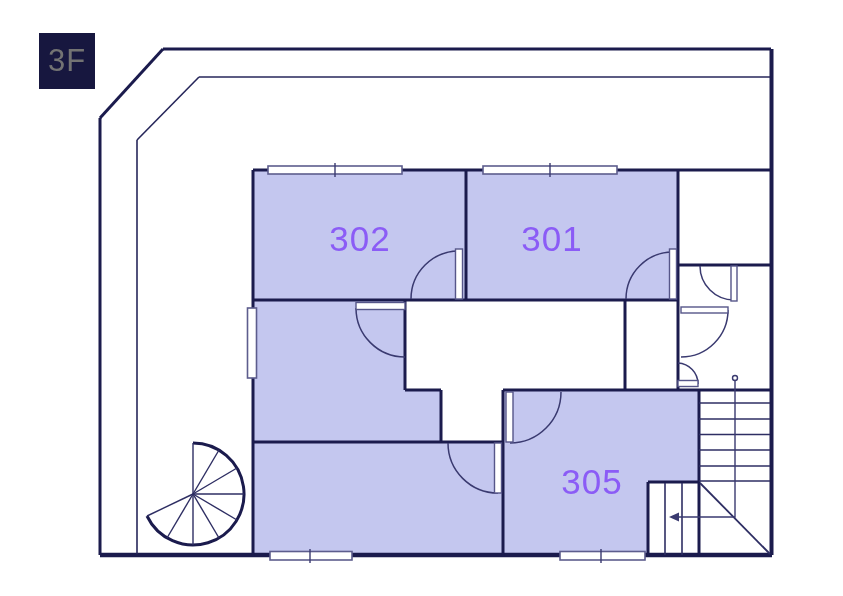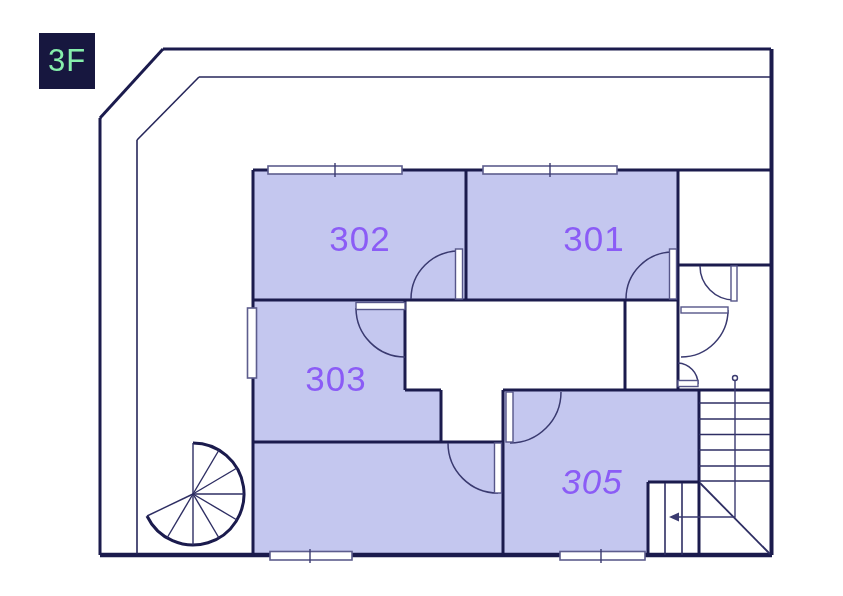--- a/index.html
+++ b/index.html
@@ -6,37 +6,37 @@
   #stage{
     position:relative;
     width:843px;height:596px;
     background:#ffffff;
     font-family:"Liberation Sans", sans-serif;
     overflow:hidden;
   }
   #plan-svg{position:absolute;left:0;top:0;}
   .floor-badge{
     position:absolute;left:39px;top:33px;width:56px;height:56px;
-    background:#17173f;color:#86efac;
+    background:#17173f;color:#737373;
     display:flex;align-items:center;justify-content:center;
     font-size:31px;letter-spacing:1px;
   }
   .room-label{
     position:absolute;
     transform:translate(-50%,-50%);
     color:#8b5cf6;
     font-size:35px;
     letter-spacing:1px;
     white-space:nowrap;
   }
-  .rl-301{left:594px;top:239px;}
+  .rl-301{left:552px;top:239px;}
   .rl-302{left:360px;top:239px;}
   .rl-303{left:336px;top:379px;}
   .rl-304{left:378px;top:500px;}
-  .rl-305{left:592px;top:482px;font-style:italic;}
+  .rl-305{left:592px;top:482px;}
 </style>
 </head>
 <body>
 
 <div id="stage">
 
   <svg id="plan-svg" width="843" height="596" viewBox="0 0 843 596">
 
     <g>
       <rect x="253" y="170" width="213" height="130" fill="#c4c7ef"></rect>
@@ -169,16 +169,15 @@
       </g>
     </g>
   </svg>
 
   <div class="floor-badge">
     <span>3F</span>
   </div>
 
   <div class="room-label rl-301">301</div>
   <div class="room-label rl-302">302</div>
-  <div class="room-label rl-303">303</div>
   <div class="room-label rl-305">305</div>
 
 </div>
 
 </body></html>

